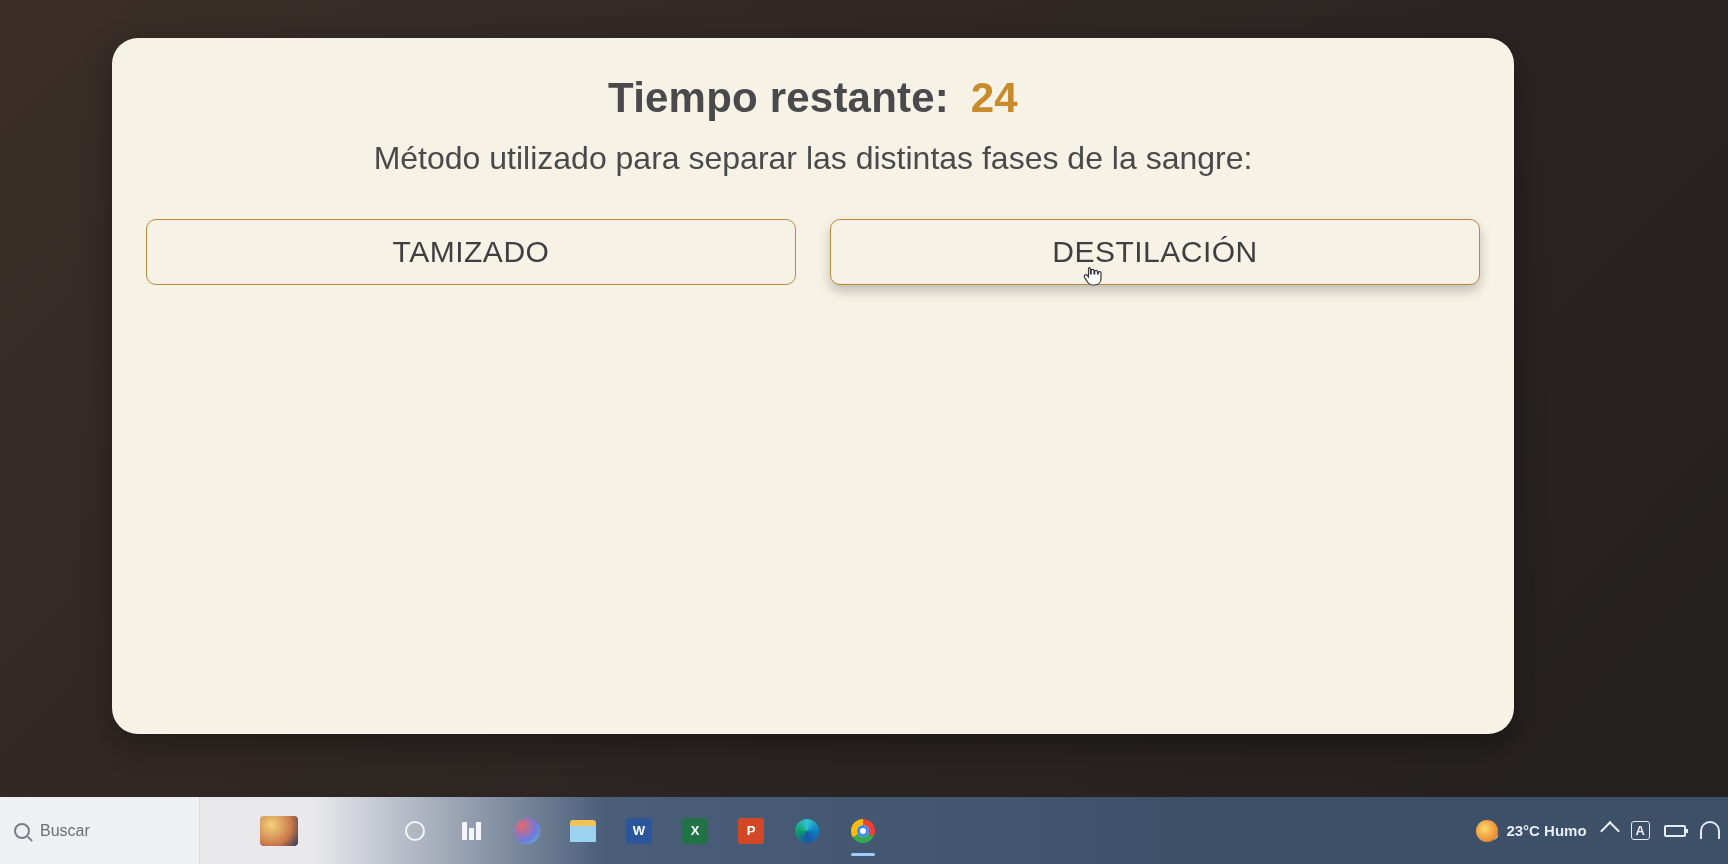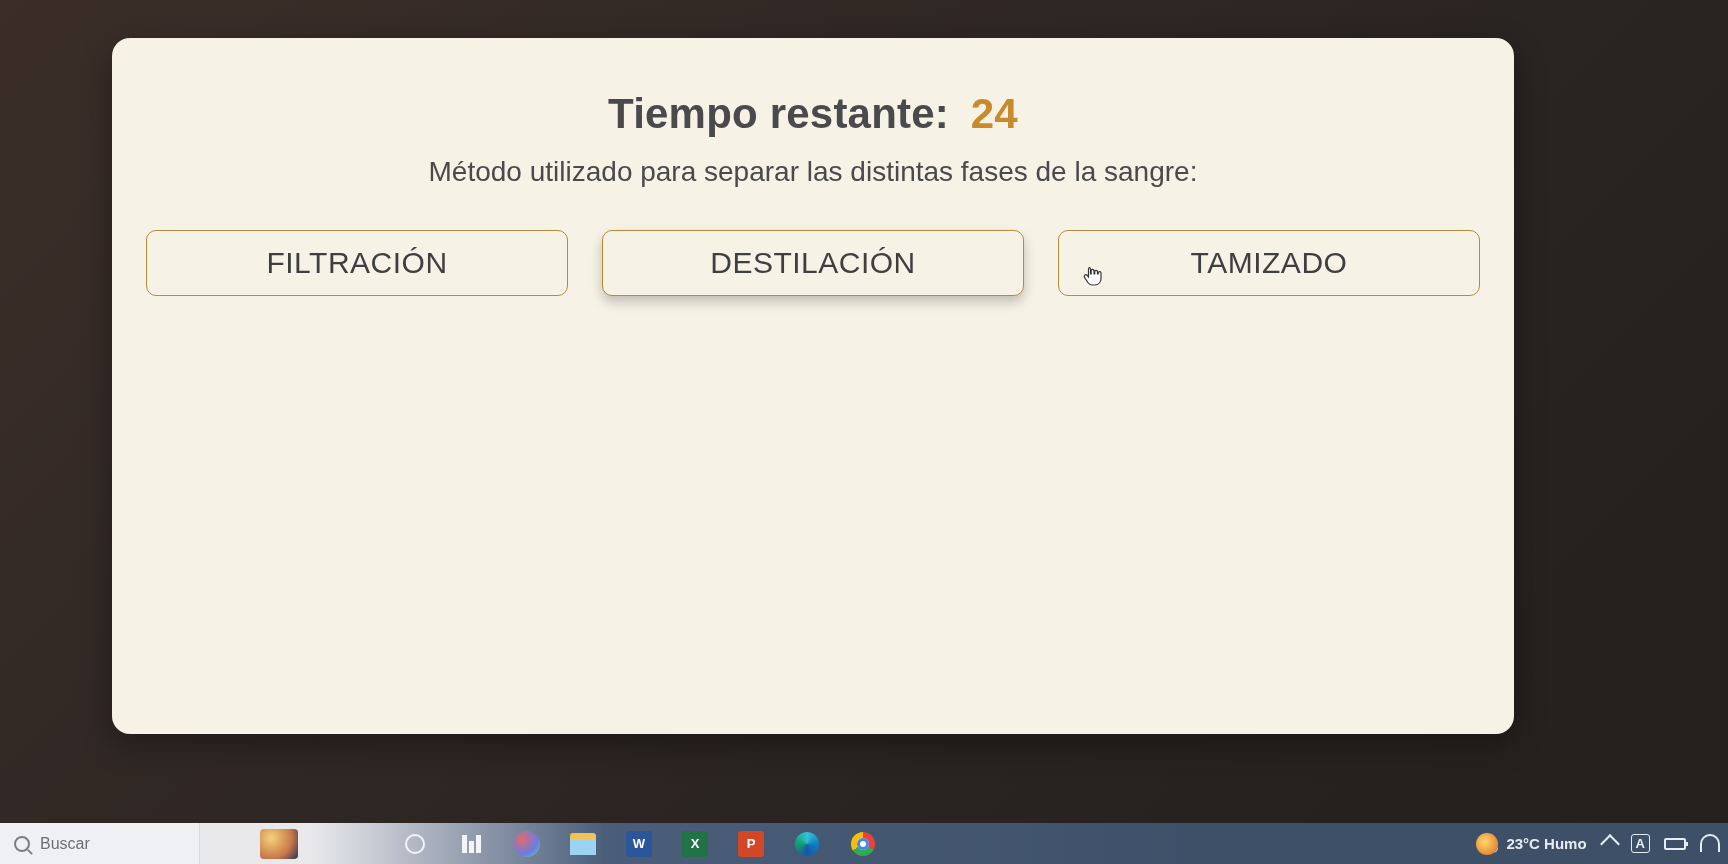--- a/index.html
+++ b/index.html
@@ -17,40 +17,40 @@
       inset: 0;
       background: linear-gradient(135deg, #3b2e28 0%, #2a2422 60%, #24201e 100%);
     }
     .quiz-card {
       position: absolute;
       top: 38px;
       left: 112px;
       right: 214px;
       height: 696px;
       background: #f7f2e6;
-      border-radius: 18px;
+      border-radius: 26px;
       box-shadow: 0 10px 30px rgba(0,0,0,.35);
-      padding: 36px 30px 30px 30px;
+      padding: 20px 30px 30px 30px;
     }
     .timer-line {
       text-align: center;
       font-size: 42px;
       font-weight: 600;
       color: #4a4a4d;
       letter-spacing: 0.2px;
       margin-top: 16px;
     }
     .timer-line .timer-value {
       color: #c88a2a;
       margin-left: 10px;
       font-weight: 700;
     }
     .question-line {
       text-align: center;
-      font-size: 28px;
+      font-size: 32px;
       font-weight: 500;
       color: #4a4a4d;
       margin-top: 18px;
     }
     .answers {
       display: flex;
       justify-content: space-between;
       align-items: center;
       gap: 34px;
       margin-top: 42px;
@@ -77,21 +77,21 @@
       top: 264px;
       left: 1080px;
       width: 24px;
       height: 24px;
       pointer-events: none;
     }
     
     .taskbar {
       position: absolute;
       left: 0; right: 0; bottom: 0;
-      height: 41px;
+      height: 67px;
       background: linear-gradient(90deg, #e9e9ec 0%, #e9e9ec 18%, #4a5e7a 35%, #3e5068 70%, #3e5068 100%);
       display: flex;
       align-items: center;
       color: #dfe5ee;
       font-size: 16px;
       margin-top: 28px;
     }
     .taskbar .search-box {
       position: absolute;
       left: 0;
@@ -185,23 +185,22 @@
 
 <div class="desktop">
 
   <div class="quiz-card">
     <div class="timer-line">
       <span>Tiempo restante:</span>
       <span class="timer-value">24</span>
     </div>
     <div class="question-line">Método utilizado para separar las distintas fases de la sangre:</div>
     <div class="answers">
-      <button class="answer">FILTRACIÓN</button>
+      <button class="answer">TAMIZADO</button>
       <button class="answer hovered">DESTILACIÓN</button>
-      <button class="answer">TAMIZADO</button>
     </div>
   </div>
 
   <svg class="cursor-hand" viewBox="0 0 24 24">
     <path fill="#ffffff" stroke="#34343a" stroke-width="1.2" d="M9 3.5c.9 0 1.5.7 1.5 1.5v5h.7V6.8c0-.8.6-1.4 1.4-1.4s1.4.6 1.4 1.4V10h.7V7.8c0-.8.6-1.4 1.4-1.4s1.4.6 1.4 1.4V10h.7V9c0-.8.6-1.4 1.4-1.4s1.4.6 1.4 1.4v5.5c0 3.8-2.6 6.5-6.5 6.5h-2.3c-1.7 0-3.2-.8-4.1-2.2l-3.6-5.4c-.5-.8-.3-1.8.4-2.3.7-.5 1.7-.4 2.3.3l1.3 1.6V5c0-.8.7-1.5 1.5-1.5z"></path>
   </svg>
 
   <div class="taskbar">
     <div class="search-box">
       <span class="search-icon"></span>

